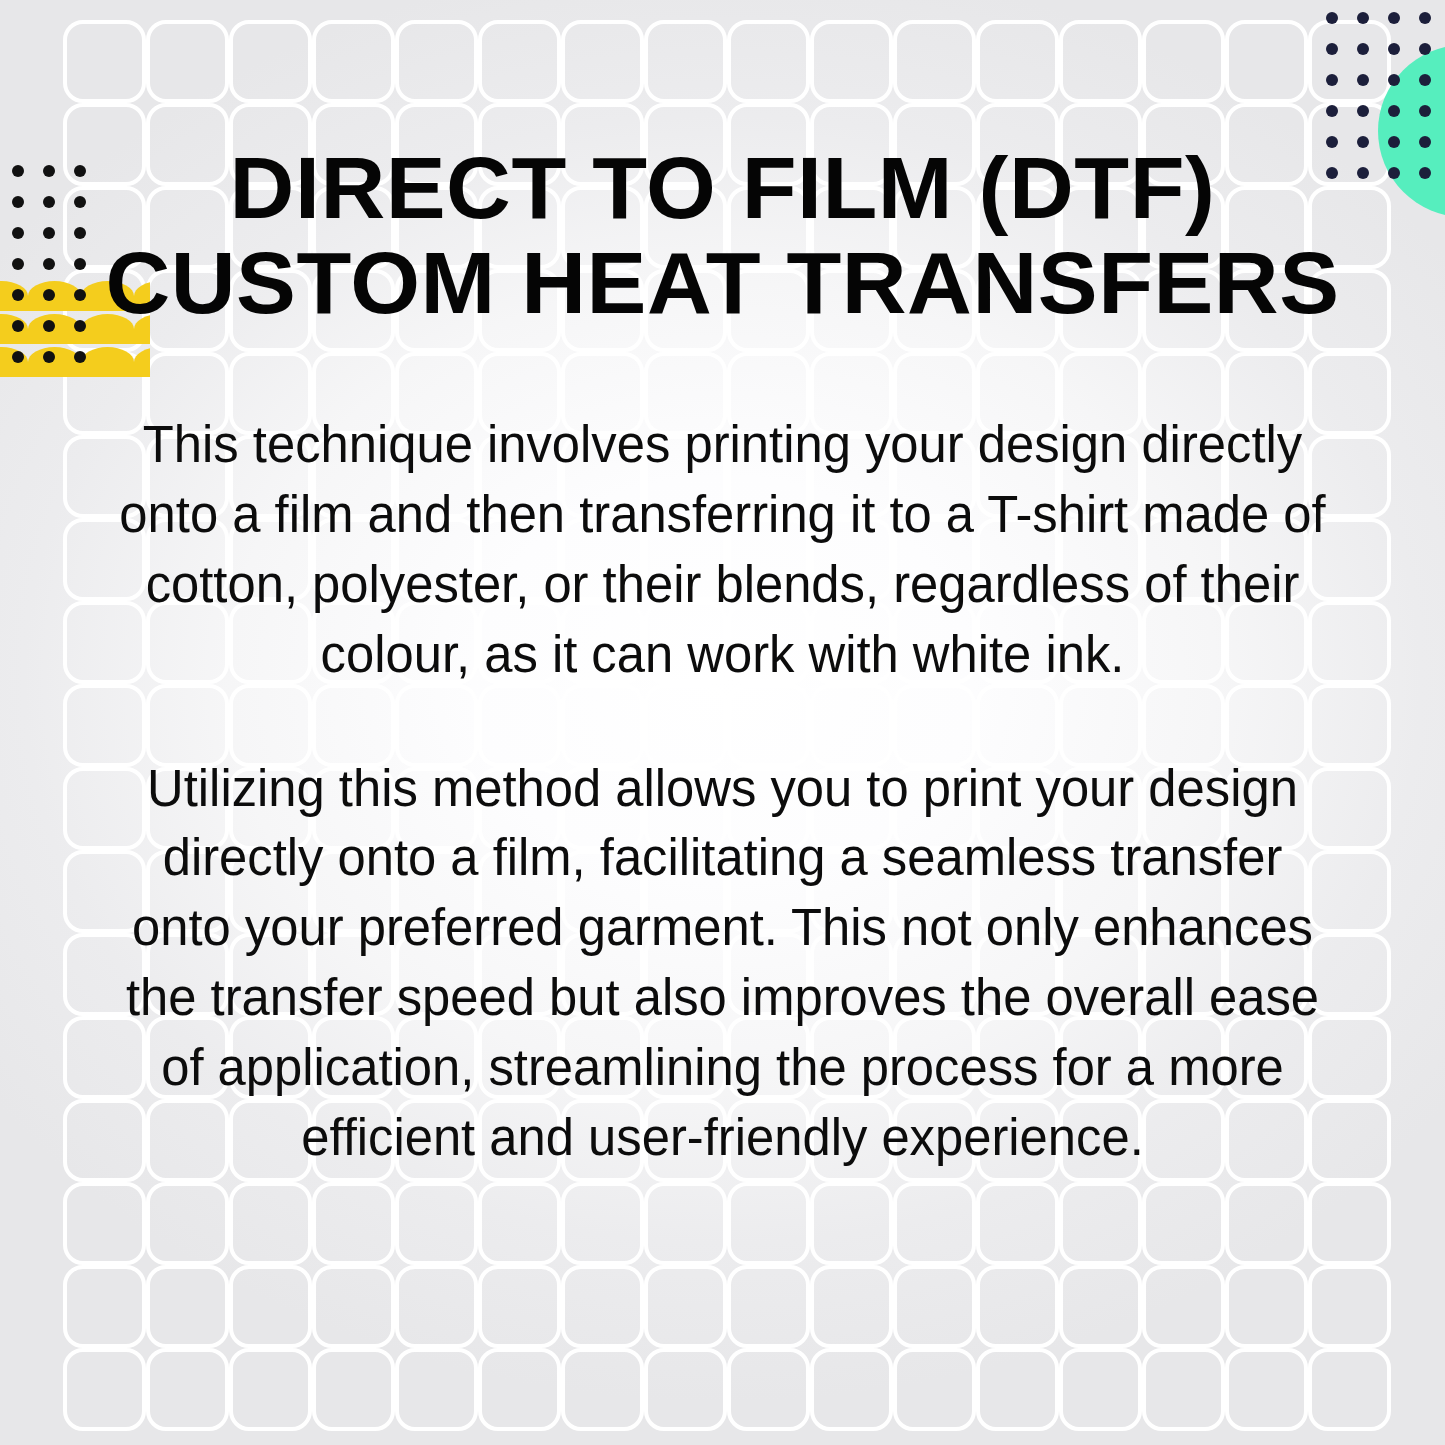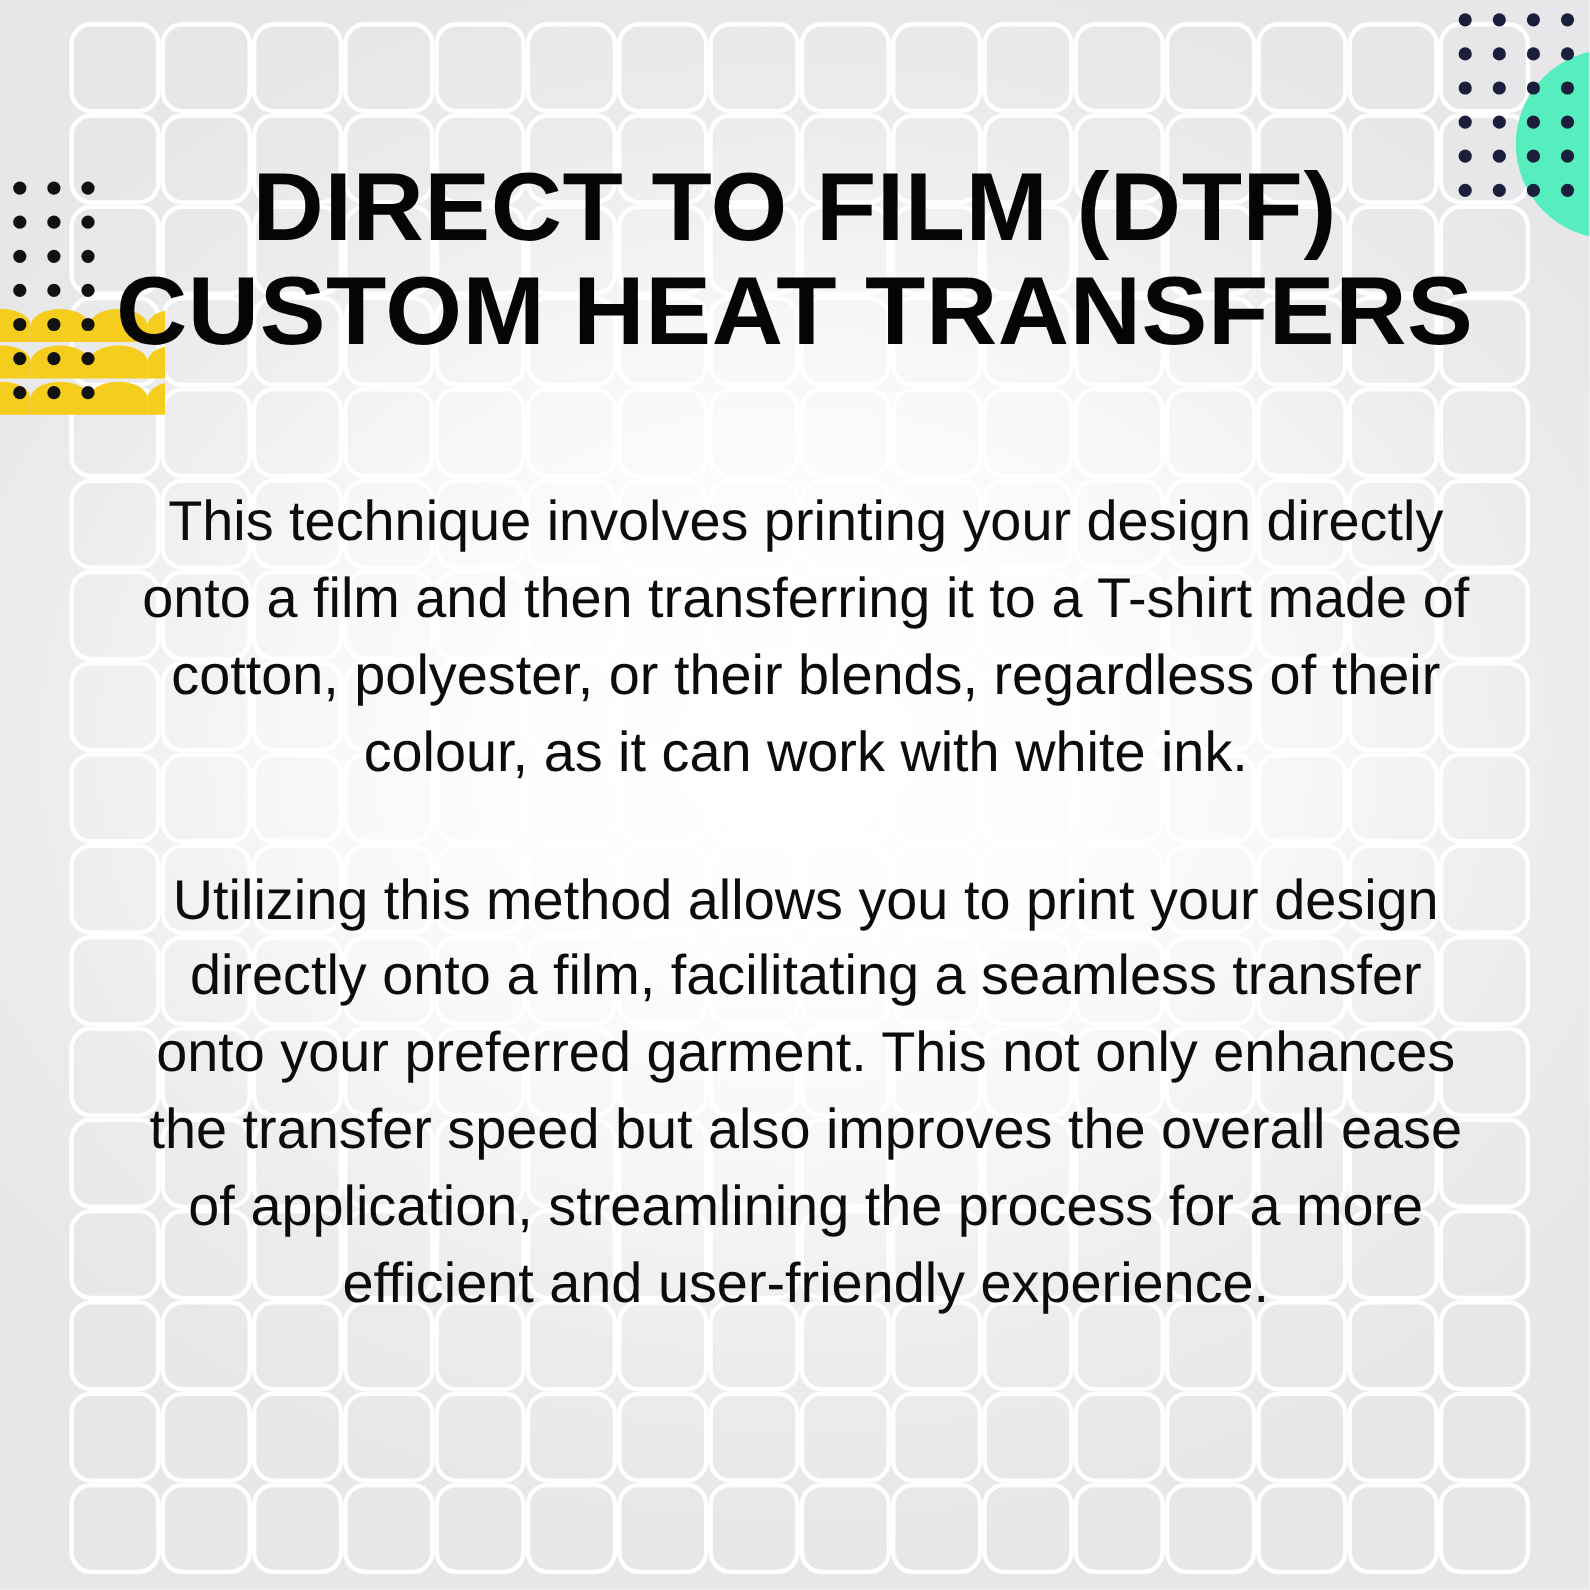--- a/index.html
+++ b/index.html
@@ -123,21 +123,21 @@
     border-top-right-radius: 53px 30px;
   }
 
   
   #content {
     position: absolute;
     inset: 0;
     z-index: 10;
     display: flex;
     flex-direction: column;
-    align-items: flex-end;
+    align-items: center;
     padding: 0 95px;
     box-sizing: border-box;
   }
 
   #title-block {
     margin-top: 140px;
     text-align: center;
     width: 100%;
   }
   .title-line {
@@ -146,21 +146,21 @@
     font-weight: 700;
     font-size: 88px;
     line-height: 1.08;
     letter-spacing: 0.5px;
     color: #050505;
     transform: scaleX(1.02);
     white-space: nowrap;
   }
 
   #body-block {
-    margin-top: 109px;
+    margin-top: 80px;
     width: 1235px;
     text-align: center;
   }
   .body-para {
     font-family: "Liberation Sans Narrow", "Liberation Sans", sans-serif;
     font-size: 51px;
     line-height: 1.37;
     color: #0c0c0c;
     font-weight: 400;
     margin: 0;

